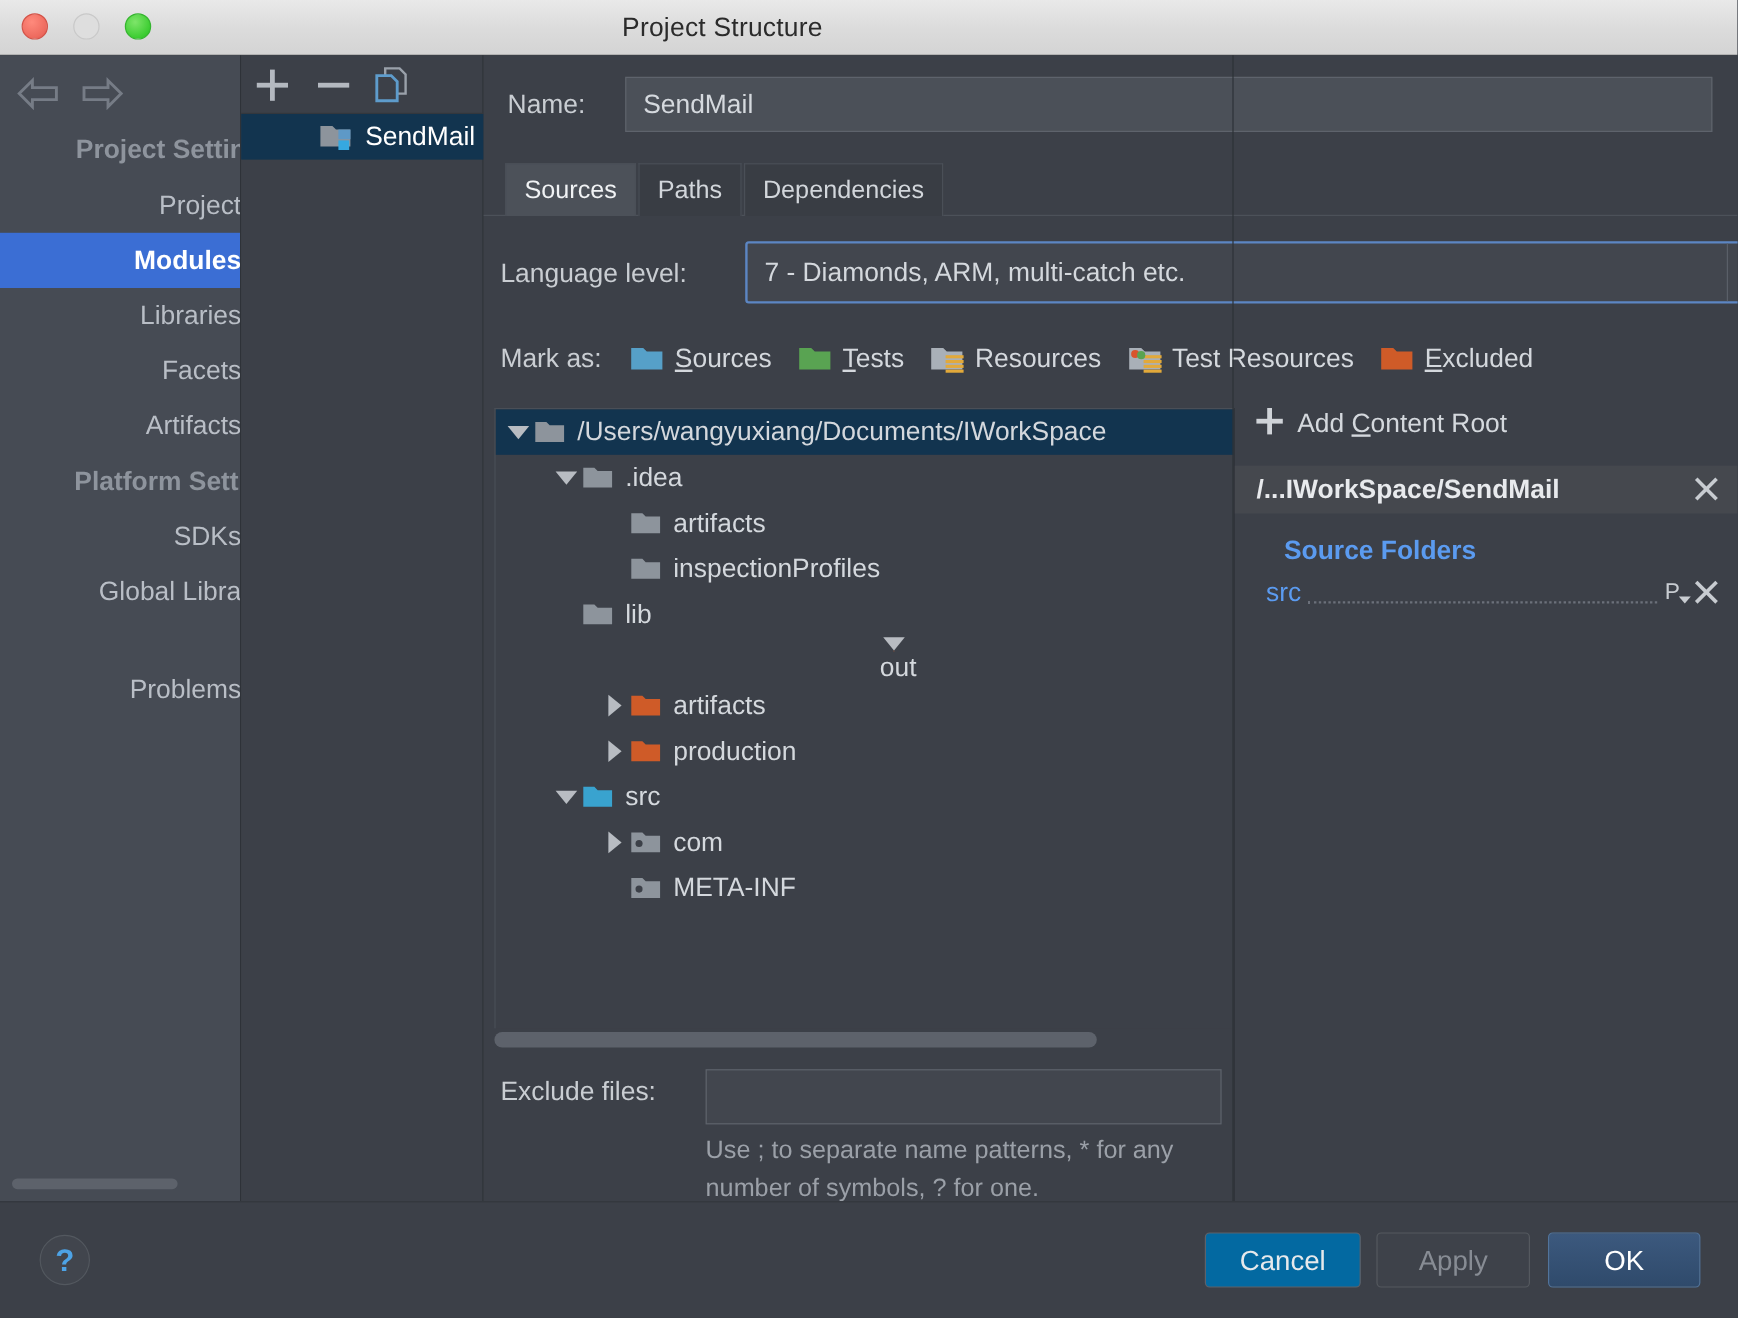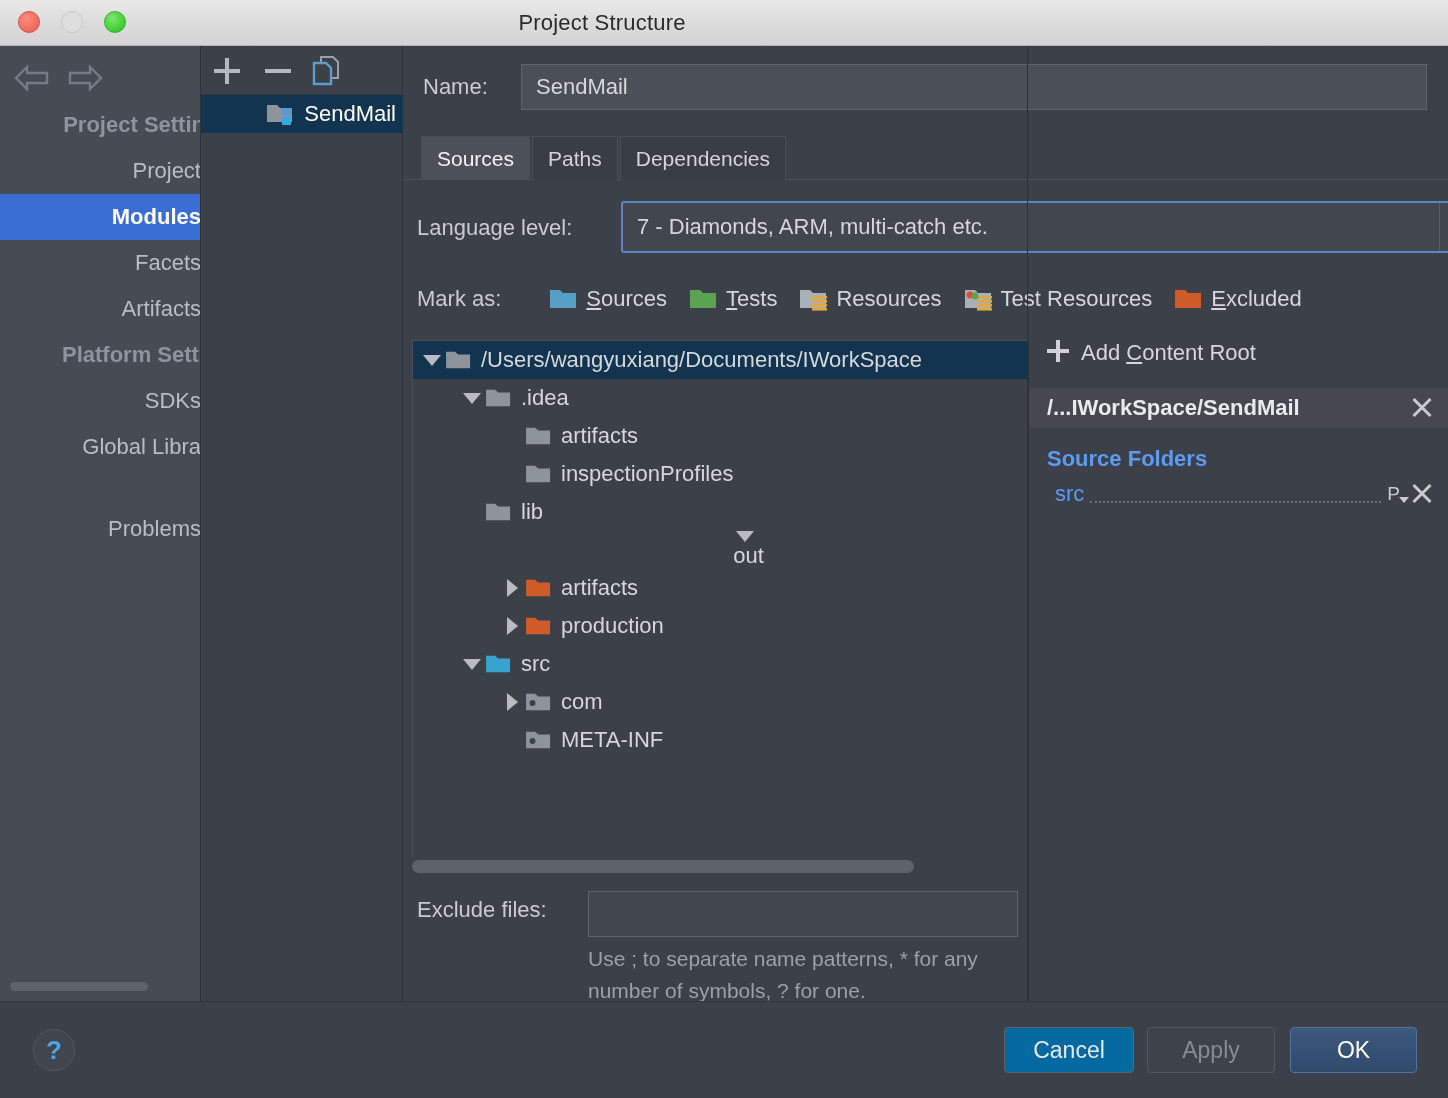--- a/index.html
+++ b/index.html
@@ -113,21 +113,21 @@
   .lang-combo .val{ font-size:22px; color:#d4d8dd; padding-left:14px; flex:1; }
   .lang-combo .arrowbox{
     width:52px; height:48px; border-left:1px solid #5a5f68;
     display:flex; align-items:center; justify-content:center;
   }
   .caret-dn{
     width:0;height:0;border-left:9px solid transparent;border-right:9px solid transparent;
     border-top:11px solid #cfd3d8;
   }
 
-  .markas{ position:absolute; left:0; top:230px; width:1045px; height:46px; display:flex; align-items:center;gap:24px; }
+  .markas{ position:absolute; left:0; top:230px; width:1045px; height:46px; display:flex; align-items:center; }
   .markas .mlabel{ font-size:22px; margin-left:14px; margin-right:24px; }
   .mark-btn{ display:flex; align-items:center; margin-right:22px; }
   .mark-btn .mtxt{ font-size:22px; color:#d4d8dd; margin-left:7px; }
   .mn{ text-decoration:underline; }
 
   
   .treebox{
     position:absolute; left:9px; top:294px; width:619px; height:485px;
     background:#3c4048; border:1px solid #4a4f57; border-bottom:none;
     overflow:hidden;
@@ -171,21 +171,21 @@
     padding-left:18px; padding-right:14px; justify-content:space-between;
   }
   .root-header .rhtxt{ font-size:22px; font-weight:bold; color:#e8eaed; }
   .xmark{ position:relative; width:24px; height:24px; }
   .xmark:before,.xmark:after{
     content:""; position:absolute; left:0; top:10px; width:24px; height:3px; background:#c8ccd1;
   }
   .xmark:before{ transform:rotate(45deg); }
   .xmark:after{ transform:rotate(-45deg); }
 
-  .sf-title{ font-size:22px; font-weight:bold; color:#5b9bf0; padding:18px 0 4px 18px; }
+  .sf-title{ font-size:22px; font-weight:bold; color:#5b9bf0; padding:18px 0 4px 18px;margin-left:23px; }
   .sf-row{ display:flex; align-items:center; padding:0 14px 0 26px; height:36px; }
   .sf-name{ font-size:22px; color:#5b9bf0; }
   .sf-dots{ flex:1; border-bottom:2px dotted #6b707a; margin:0 6px; height:18px; }
   .pkg-ic{ font-size:19px; color:#c8ccd1; position:relative; margin-right:10px; }
   .pkg-ic .mini{ position:absolute; right:-9px; bottom:2px; width:0;height:0;
     border-left:5px solid transparent;border-right:5px solid transparent;border-top:6px solid #c8ccd1;}
 
   
   .footer{
     position:absolute; left:0; top:1001px; width:1448px; height:97px;
@@ -228,20 +228,21 @@
           <path d="M14 3 L3 14 L14 25 L14 19 L34 19 L34 9 L14 9 Z" fill="none" stroke="#767c86" stroke-width="2.4"></path>
         </svg>
         <svg class="nav-fwd" width="40" height="28" viewBox="0 0 40 28">
           <path d="M26 3 L37 14 L26 25 L26 19 L6 19 L6 9 L26 9 Z" fill="none" stroke="#767c86" stroke-width="2.4"></path>
         </svg>
       </div>
       <div class="side-list" id="side-list">
           <div class="side-row side-head"><span class="lbl">Project Settin</span></div>
           <div class="side-row item"><span class="lbl">Project</span></div>
           <div class="side-row item sel"><span class="lbl">Modules</span></div>
+          <div class="side-row item"><span class="lbl">Libraries</span></div>
           <div class="side-row item"><span class="lbl">Facets</span></div>
           <div class="side-row item"><span class="lbl">Artifacts</span></div>
           <div class="side-row side-head"><span class="lbl">Platform Setti</span></div>
           <div class="side-row item"><span class="lbl">SDKs</span></div>
           <div class="side-row item"><span class="lbl">Global Libra</span></div>
           <div class="side-spacer"></div>
           <div class="side-row item"><span class="lbl">Problems</span></div>
         </div>
       <div class="side-scroll"></div>
     </div>

